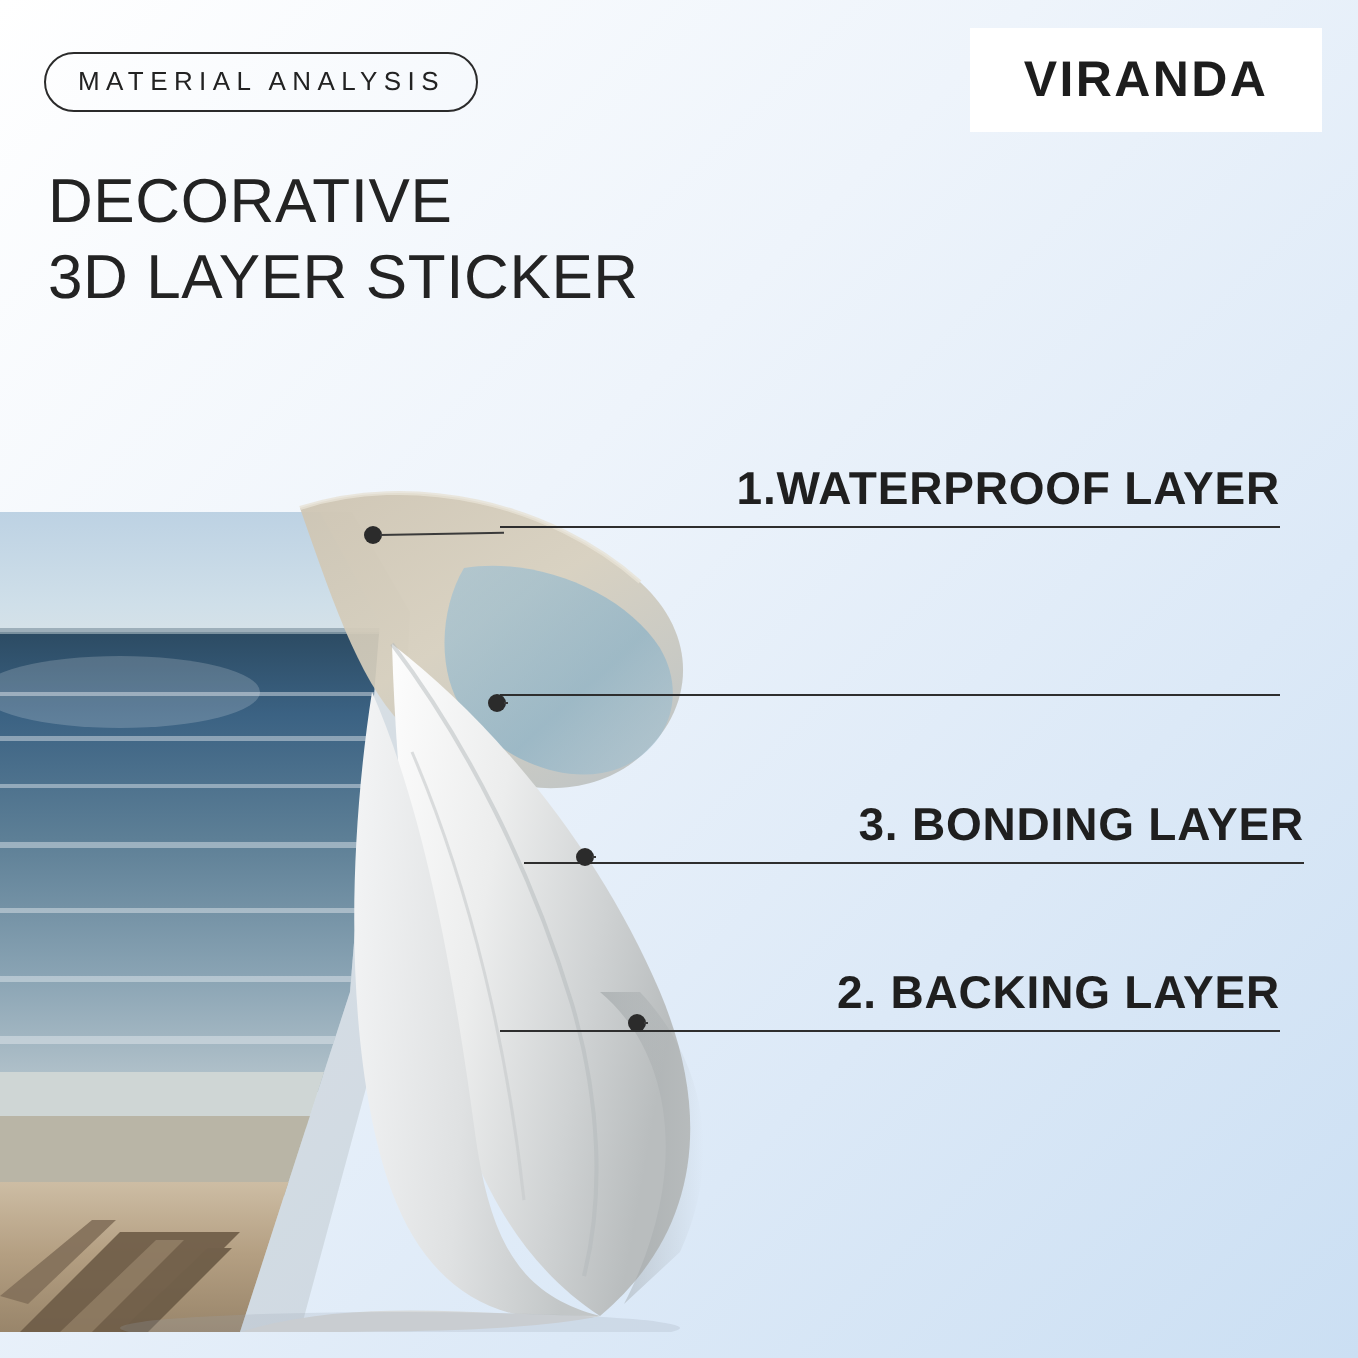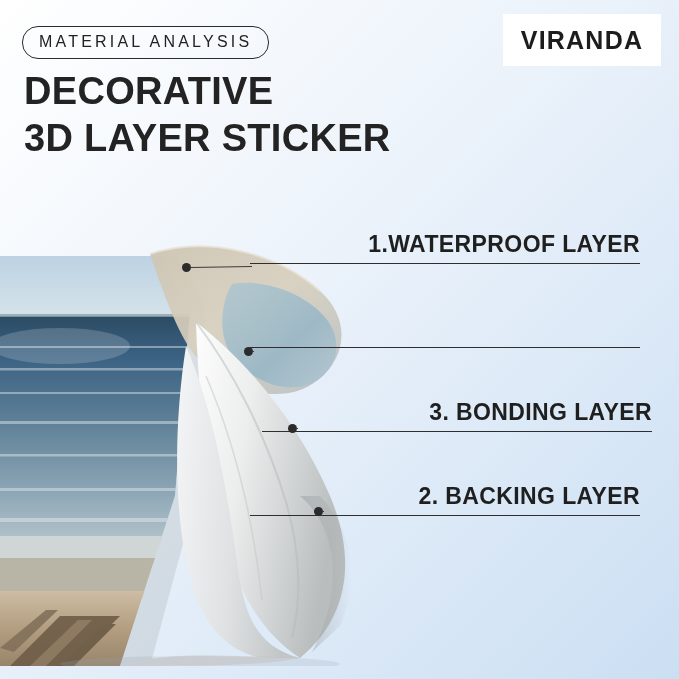--- a/index.html
+++ b/index.html
@@ -20,45 +20,45 @@
     overflow: hidden;
   }
   
   .eyebrow {
     position: absolute;
     left: 22px;
     top: 26px;
     border: 1.6px solid #2b2b2b;
     border-radius: 16px;
     padding: 6px 16px 7px 16px;
-    font-size: 16px;
+    font-size: 13px;
     letter-spacing: 3.2px;
     color: #222222;
     font-weight: 400;
     white-space: nowrap;
   }
   .title-block {
     position: absolute;
     left: 24px;
-    top: 68px;
+    top: 82px;
     color: #232323;
-    font-weight: bold;
-    font-size: 38px;
+    font-weight: normal;
+    font-size: 31px;
     line-height: 1.23;
     letter-spacing: 0.3px;
   }
   .title-line {
     display: block;
     white-space: nowrap;
   }
   .brand-box {
     position: absolute;
     right: 18px;
     top: 14px;
-    width: 158px;
+    width: 176px;
     height: 52px;
     background: #ffffff;
     display: flex;
     align-items: center;
     justify-content: center;
   }
   .brand-text {
     font-size: 25px;
     font-weight: bold;
     letter-spacing: 1.2px;

